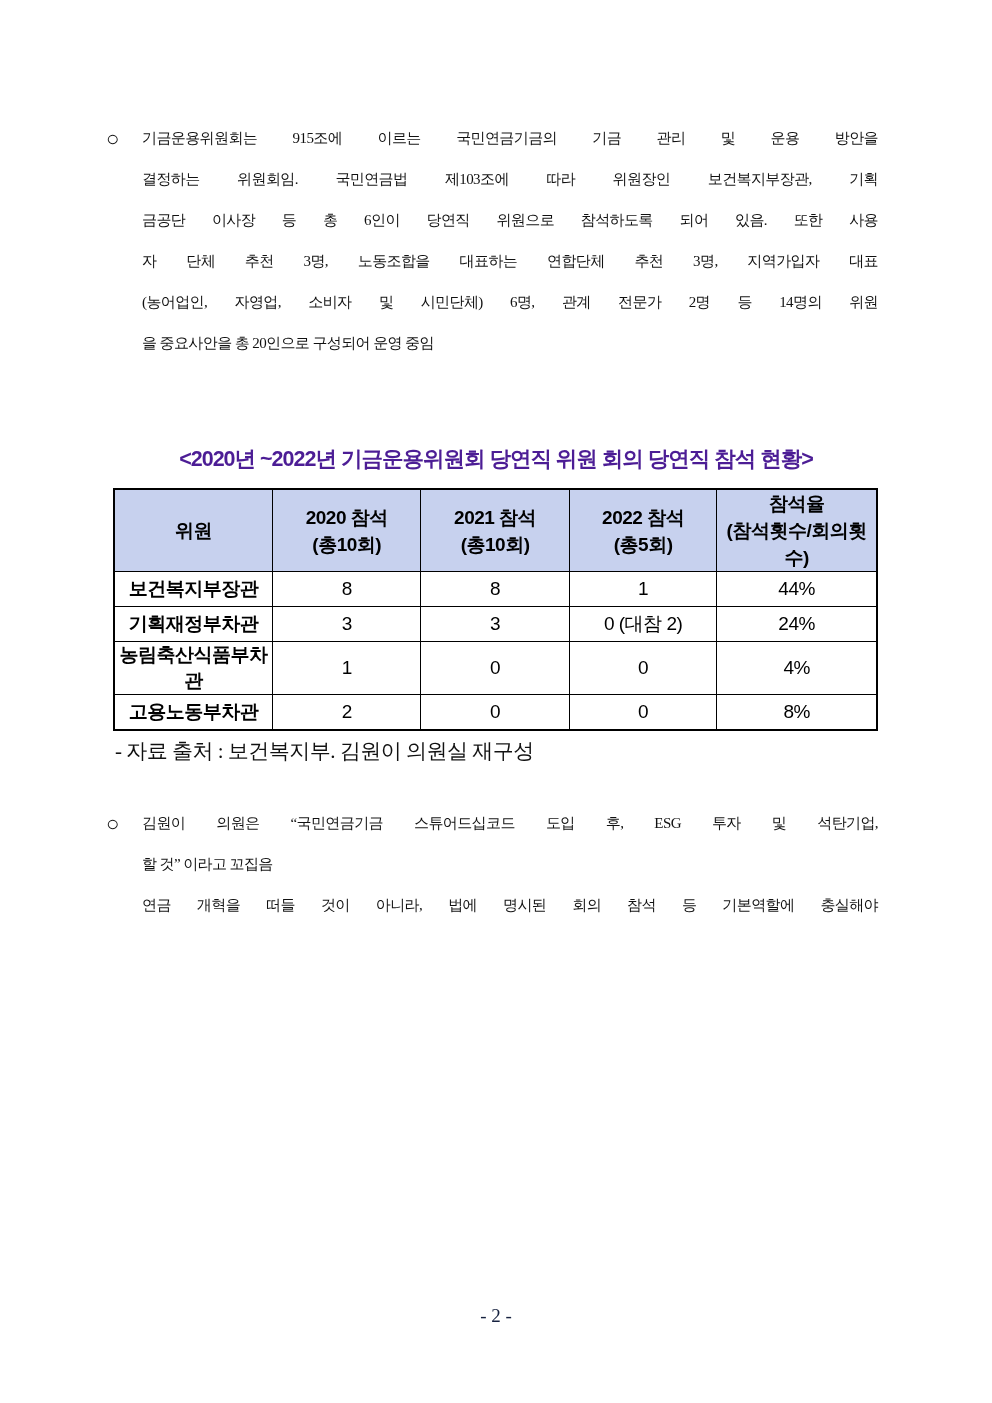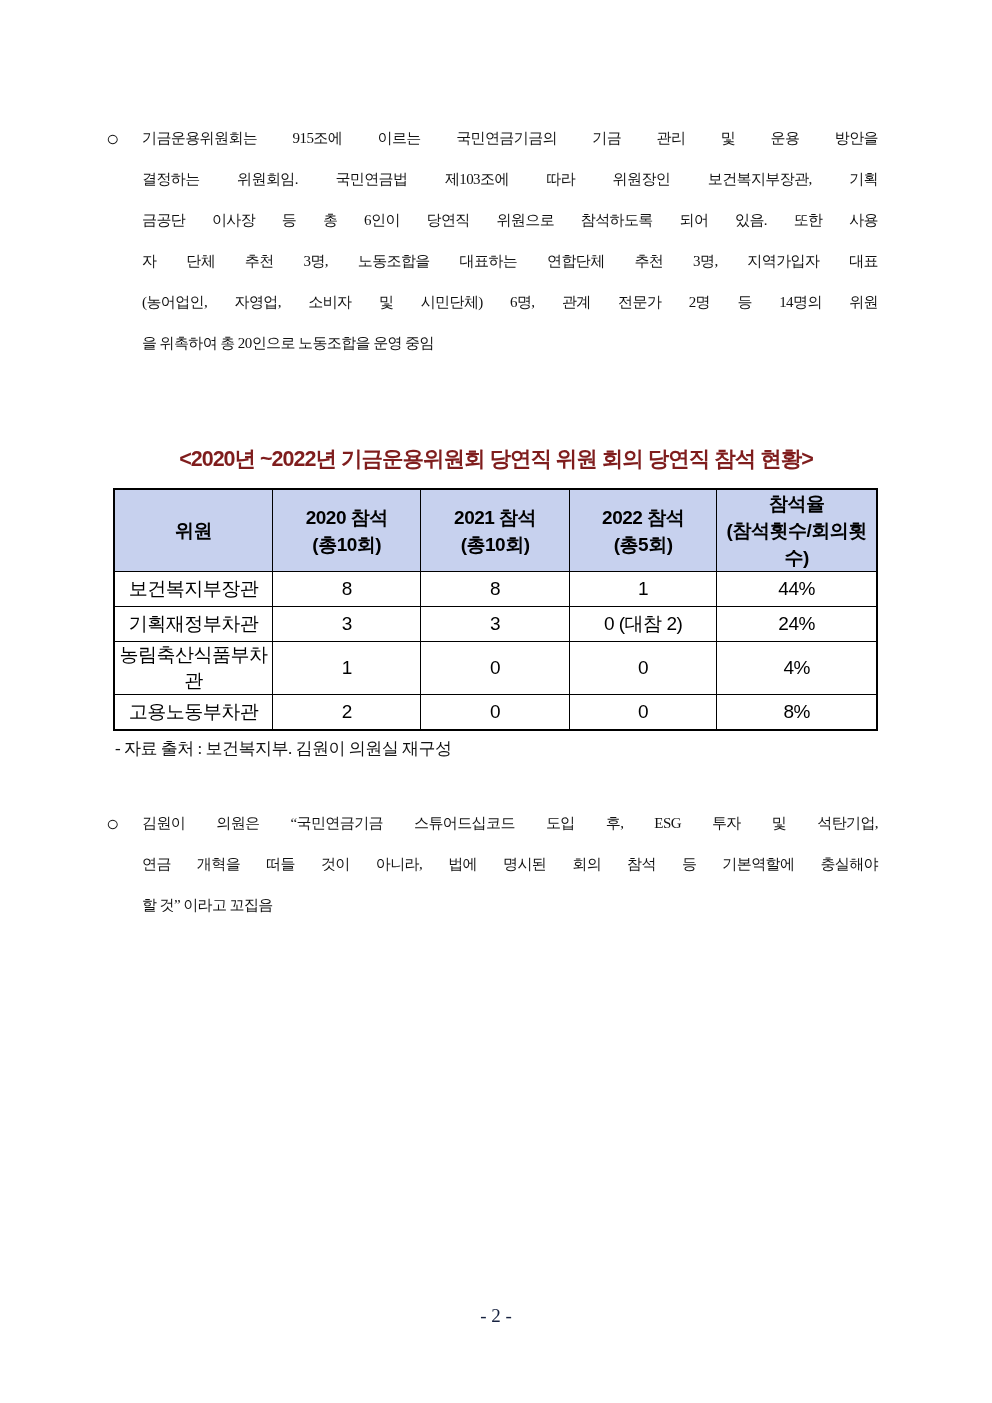--- a/index.html
+++ b/index.html
@@ -32,21 +32,21 @@
   .pline.pl-last { text-align-last:left; }
   .para1 { top:118px; }
   .para2 { top:803px; }
 
   
   .table-title {
     position:absolute; top:444px; left:114px; width:764px;
     text-align:center;
     font-family:"Liberation Sans","DejaVu Sans",sans-serif;
     font-weight:bold; font-size:21.5px; letter-spacing:-1px;
-    color:#7f1d1d;
+    color:#4c1d95;
   }
 
   
   table.attendance {
     position:absolute; top:488px; left:113px;
     width:765px;
     border-collapse:collapse;
     table-layout:fixed;
     font-family:"Liberation Sans","DejaVu Sans",sans-serif;
     border:2px solid #000;
@@ -59,25 +59,25 @@
     color:#000;
   }
   table.attendance thead th {
     background:var(--header-bg, #c7d1ee);
     font-size:19px; font-weight:bold;
     height:68px; line-height:27px;
   }
   table.attendance tbody td {
     height:34px; font-size:19px; background:#fff;
   }
-  table.attendance tbody td.rowname { font-weight:normal; }
+  table.attendance tbody td.rowname { font-weight:bold; }
 
   .source-note {
     position:absolute; top:737px; left:115px;
-    font-size:17px; letter-spacing:-0.5px;
+    font-size:21px; letter-spacing:-0.5px;
     color:#111;
   }
 
   .footer {
     position:absolute; top:1305px; left:0; width:992px;
     text-align:center; font-size:19px; color:#16213f;
     font-family:"Liberation Serif","DejaVu Serif",serif;
   }
 </style>
 </head>
@@ -86,21 +86,21 @@
 <div class="page">
 
   <div class="para para1">
     <span class="bullet">○</span>
     <div>
       <div class="pline">기금운용위원회는 915조에 이르는 국민연금기금의 기금 관리 및 운용 방안을</div>
       <div class="pline">결정하는 위원회임. 국민연금법 제103조에 따라 위원장인 보건복지부장관, 기획</div>
       <div class="pline">금공단 이사장 등 총 6인이 당연직 위원으로 참석하도록 되어 있음. 또한 사용</div>
       <div class="pline">자 단체 추천 3명, 노동조합을 대표하는 연합단체 추천 3명, 지역가입자 대표</div>
       <div class="pline">(농어업인, 자영업, 소비자 및 시민단체) 6명, 관계 전문가 2명 등 14명의 위원</div>
-      <div class="pline pl-last">을 위촉하여 총 20인으로 노동조합을 운영 중임</div>
+      <div class="pline pl-last">을 중요사안을 총 20인으로 구성되어 운영 중임</div>
     </div>
   </div>
 
   <div class="table-title">&lt;2020년 ~2022년 기금운용위원회 당연직 위원 회의 당연직 참석 현황&gt;</div>
 
   <table class="attendance">
     <colgroup>
       <col style="width:20.8%">
       <col style="width:19.4%">
       <col style="width:19.5%">
@@ -161,20 +161,20 @@
       </tr>
     </tbody>
   </table>
 
   <div class="source-note">- 자료 출처 : 보건복지부. 김원이 의원실 재구성</div>
 
   <div class="para para2">
     <span class="bullet">○</span>
     <div>
       <div class="pline">김원이 의원은 “국민연금기금 스튜어드십코드 도입 후, ESG 투자 및 석탄기업,</div>
+      <div class="pline pl-last">할 것” 이라고 꼬집음</div>
       <div class="pline">연금 개혁을 떠들 것이 아니라, 법에 명시된 회의 참석 등 기본역할에 충실해야</div>
-      <div class="pline pl-last">할 것” 이라고 꼬집음</div>
     </div>
   </div>
 
   <div class="footer">- 2 -</div>
 
 </div>
 
 </body></html>

